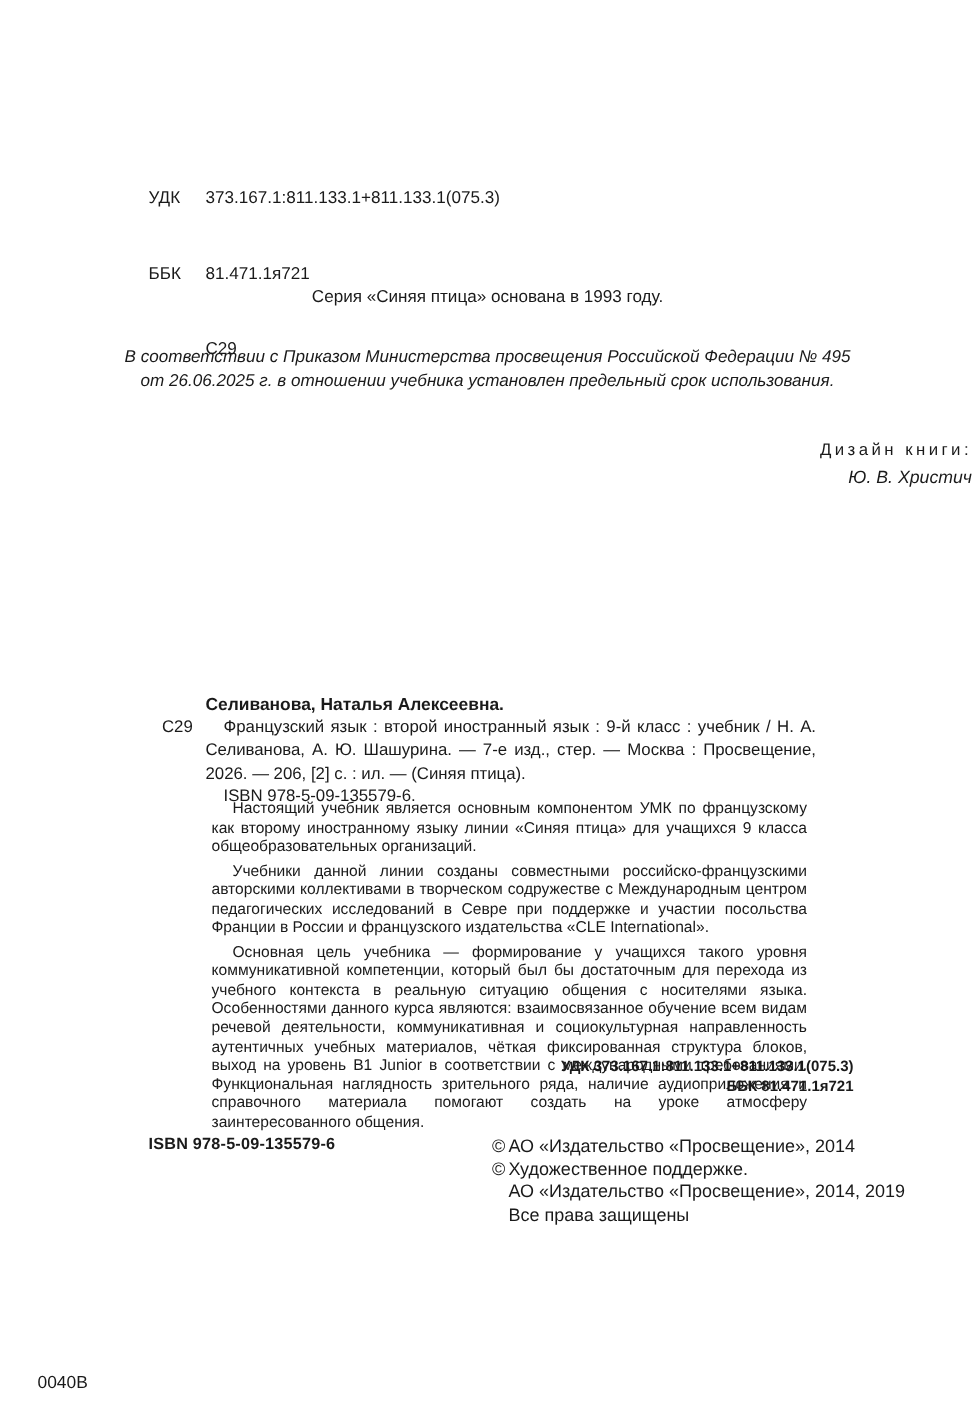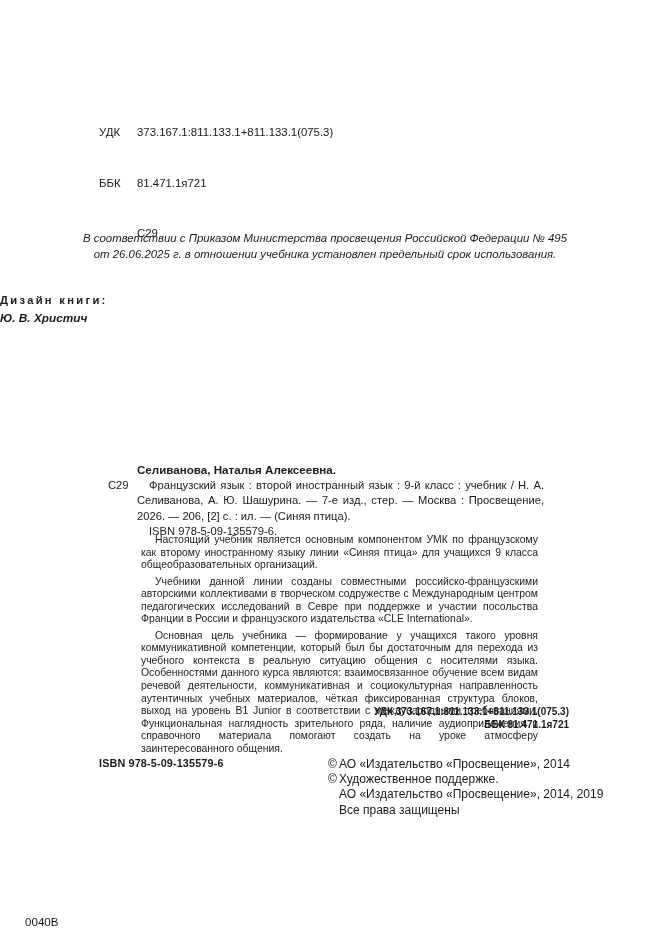--- a/index.html
+++ b/index.html
@@ -61,24 +61,23 @@
     text-align: center;
     font-size: 11.4px;
     line-height: 16.2px;
     font-style: italic;
   }
 
   
   .design {
     position: absolute;
     left: 0;
-    right: 16px;
+    right: 2px;
     top: 292px;
-    text-align: left;
-    font-weight: bold;
+    text-align: right;
   }
   .design-label {
     font-size: 11.2px;
     letter-spacing: 2.3px;
     line-height: 17px;
   }
   .design-name {
     font-size: 11.8px;
     font-style: italic;
     line-height: 17px;
@@ -201,20 +200,21 @@
     <div class="udk-row">
       <span class="udk-key">ББК</span>
       <span class="udk-val">81.471.1я721</span>
     </div>
     <div class="udk-row">
       <span class="udk-key"></span>
       <span class="udk-val">С29</span>
     </div>
   </div>
 
+  <div class="series-line">Серия «Синяя птица» основана в 1993 году.</div>
 
   <div class="decree">В соответствии с Приказом Министерства просвещения Российской Федерации № 495 от 26.06.2025 г. в отношении учебника установлен предельный срок использования.</div>
 
   <div class="design">
     <div class="design-label">Дизайн книги:</div>
     <div class="design-name">Ю. В. Христич</div>
   </div>
 
   <div class="biblio">
     <div class="biblio-author">Селиванова, Наталья Алексеевна.</div>

